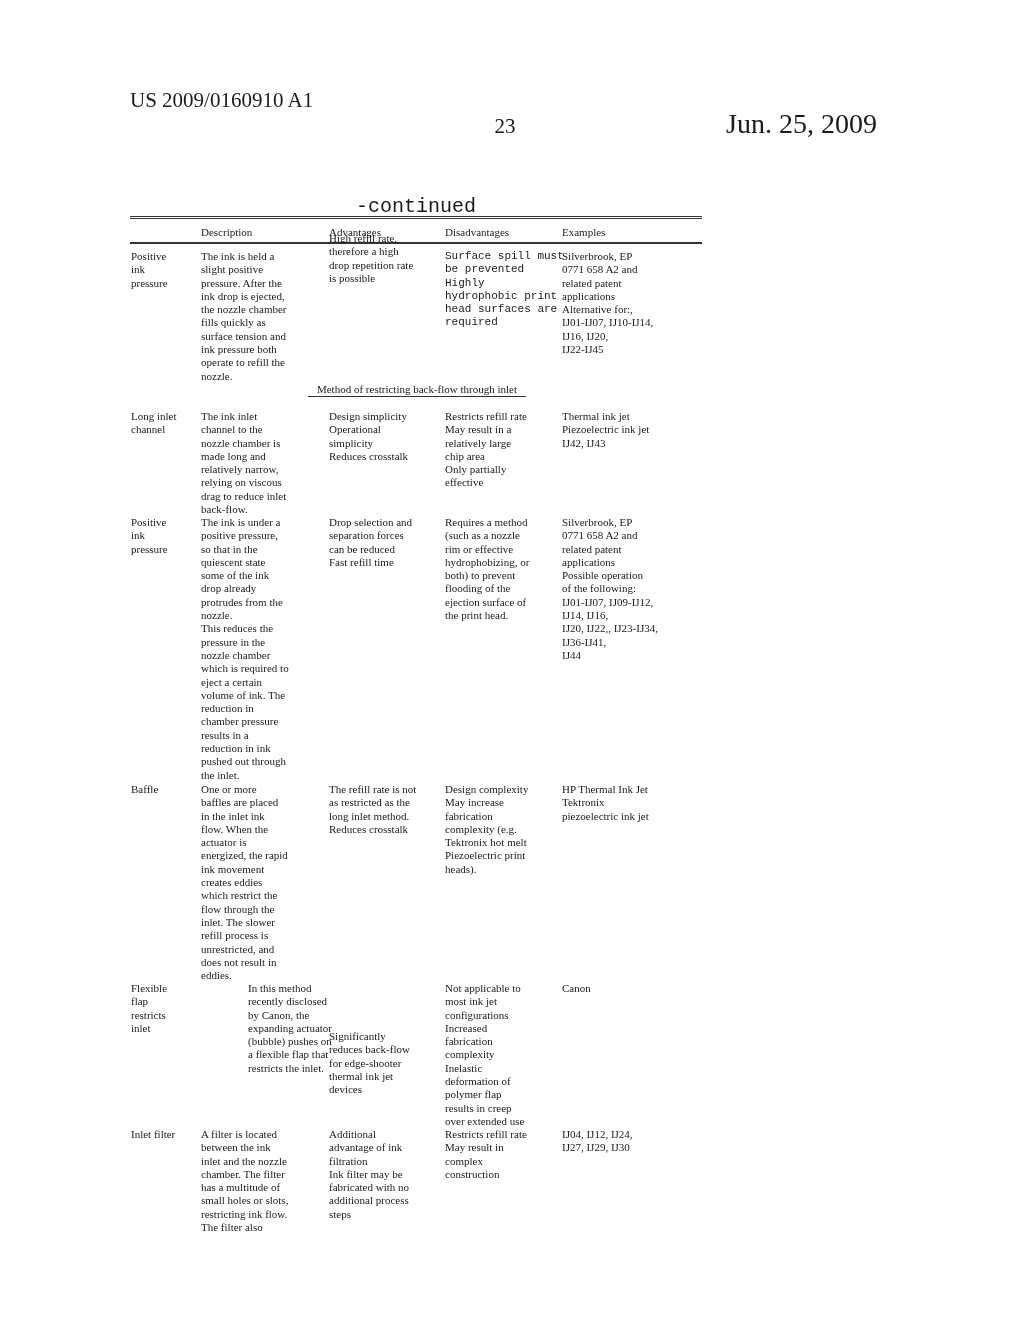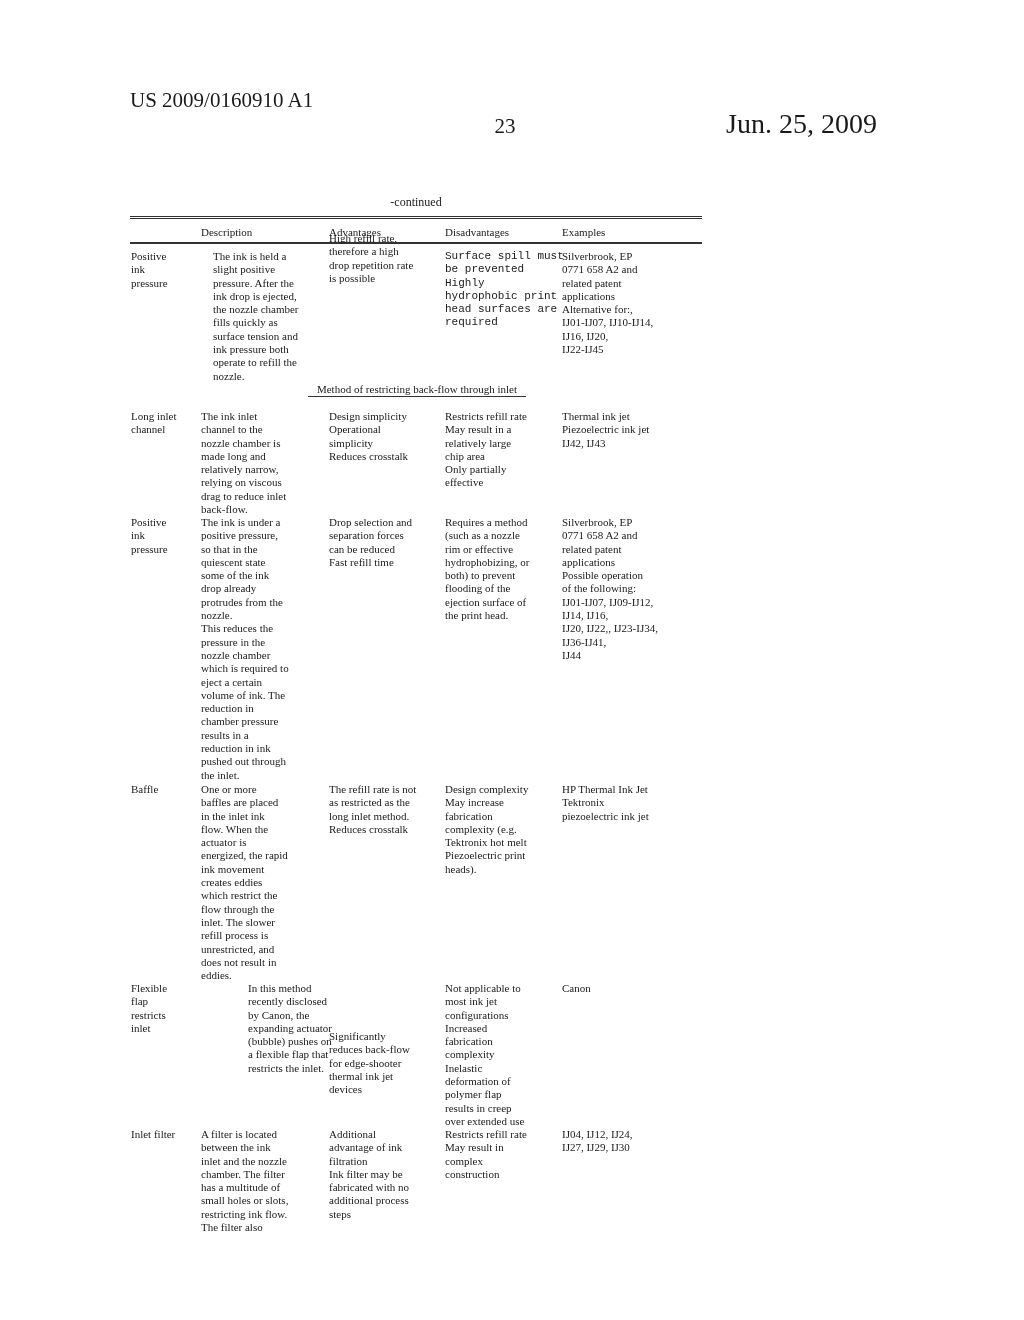--- a/index.html
+++ b/index.html
@@ -1,21 +1,21 @@
 <!DOCTYPE html>
 <html><head>
 <meta charset="utf-8">
 <style>
   html, body { margin: 0; padding: 0; background: #ffffff; }
   body { width: 1024px; height: 1320px; position: relative; overflow: hidden;
          font-family: "Liberation Serif", "DejaVu Serif", serif; color: #1a1a1a; }
   .hdr-left { position: absolute; left: 130px; top: 88px; font-size: 21px; }
   .hdr-right { position: absolute; right: 147px; top: 88px; font-size: 28px; margin-top: 20px; }
   .page-num { position: absolute; left: 0; width: 1010px; text-align: center; top: 114px; font-size: 21px; }
-  .continued { position: absolute; left: 130px; width: 572px; text-align: center; top: 195px; font-size: 12px; }
+  .continued { position: absolute; left: 130px; width: 572px; text-align: center; top: 195px; font-size: 20px; font-family: Liberation Mono, monospace; }
   .rule-top { position: absolute; left: 130px; width: 572px; top: 216px; height: 0;
               border-top: 1px solid #333; border-bottom: 1px solid #333; padding-top: 1px; }
   .rule-head { position: absolute; left: 130px; width: 572px; top: 242px; height: 2px; background: #333; }
   .colhead { position: absolute; top: 226px; font-size: 11px; }
   .cell { position: absolute; font-size: 11px; line-height: 13.3px; white-space: pre-line; }
   .subhead { position: absolute; left: 308px; width: 218px; top: 383px; font-size: 11px; text-align: center;
              border-bottom: 1px solid #333; padding-bottom: 1px; }
   .c0 { left: 131px; }
   .c1 { left: 201px; }
   .c2 { left: 329px; }
@@ -35,21 +35,21 @@
 <div class="colhead" style="left:201px;">Description</div>
 <div class="colhead" style="left:329px;">Advantages</div>
 <div class="colhead" style="left:445px;">Disadvantages</div>
 <div class="colhead" style="left:562px;">Examples</div>
 <div class="rule-head"></div>
 
 <div>
   <div class="cell c0" style="top:250px;">Positive
 ink
 pressure</div>
-  <div class="cell c1" style="top:250px;margin-left:12px;">The ink is held a
+  <div class="cell c1" style="top:250px;">The ink is held a
 slight positive
 pressure. After the
 ink drop is ejected,
 the nozzle chamber
 fills quickly as
 surface tension and
 ink pressure both
 operate to refill the
 nozzle.</div>
   <div class="cell c2" style="top:232px;">High refill rate,

